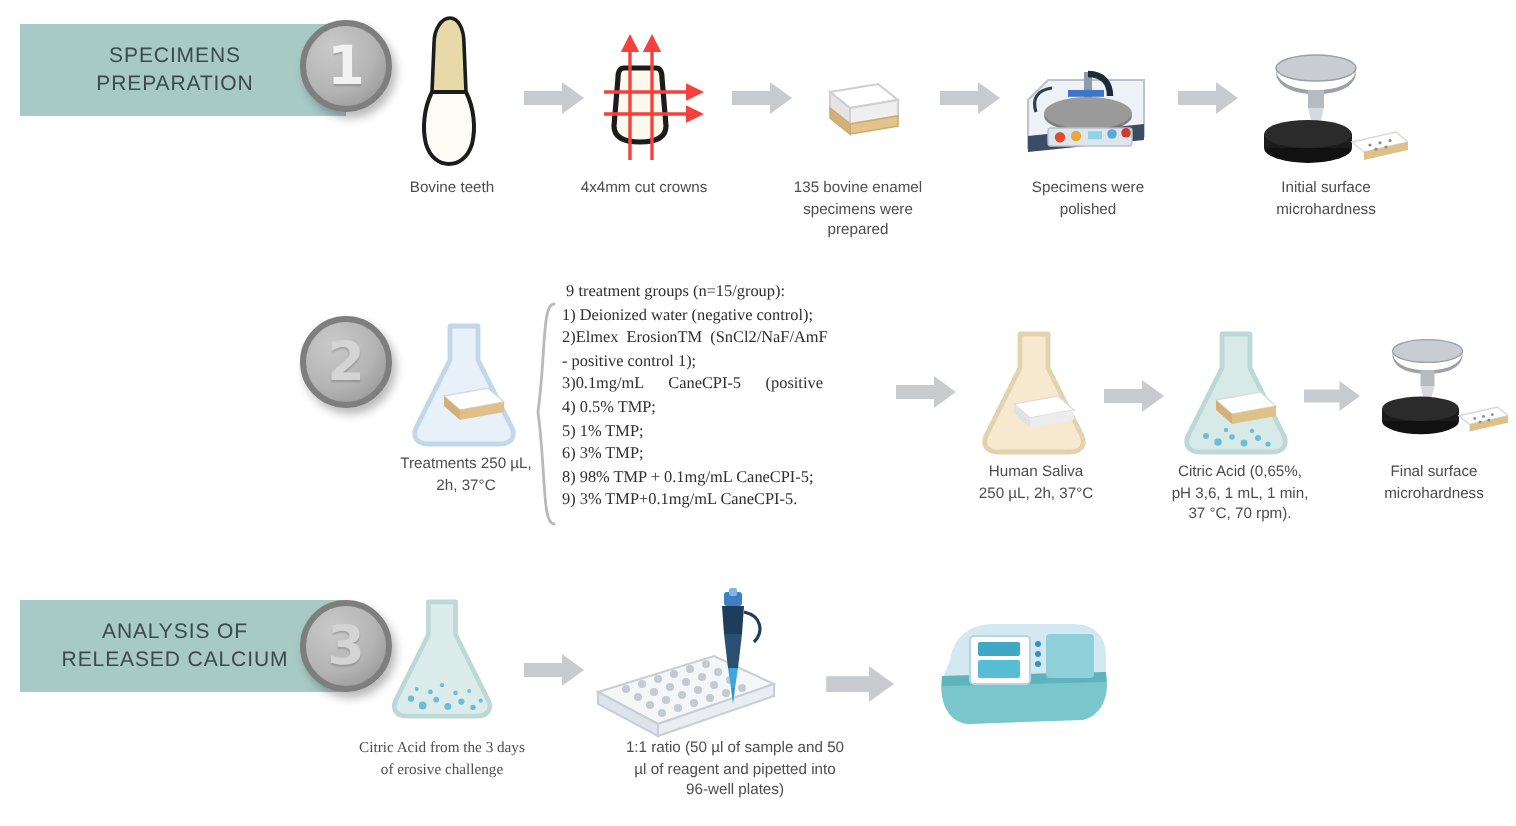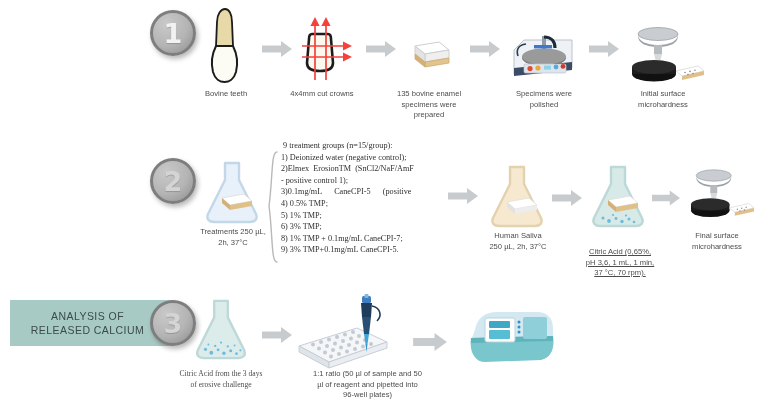--- a/index.html
+++ b/index.html
@@ -68,20 +68,24 @@
   .arrow { position: absolute; }
 
   
   .fig { position: absolute; }
 </style>
 </head>
 <body>
 
 <div class="canvas">
 
+  <div class="banner" style="left:10px; top:12px; width:163px; height:46px;">
+    <span class="banner-text">SPECIMENS
+PREPARATION</span>
+  </div>
   <div class="badge" style="left:150px; top:10px;">
     <span class="badge-num">1</span>
   </div>
 
   <div class="fig" style="left:203px; top:6px;">
     <svg width="44" height="80" viewBox="0 0 44 80">
       <path d="M22 3 C26 3 29 8 29 16 L30 40 L13 40 L14 16 C14 8 18 3 22 3 Z" fill="#e8d9a8" stroke="#1c1c1c" stroke-width="1.8" stroke-linejoin="round"></path>
       <path d="M13 40 L30 40 C34 48 35 58 33 66 C31 73 26 76 21.5 76 C17 76 12 73 10 66 C8 58 9 48 13 40 Z" fill="#fdfcf4" stroke="#1c1c1c" stroke-width="2" stroke-linejoin="round"></path>
     </svg>
   </div>
@@ -211,21 +215,21 @@
 
   <div class="tx-list" style="left:281px; top:140px;">
     <div> 9 treatment groups (n=15/group):</div>
     <div>1) Deionized water (negative control);</div>
     <div>2)Elmex  ErosionTM  (SnCl2/NaF/AmF</div>
     <div>- positive control 1);</div>
     <div>3)0.1mg/mL      CaneCPI-5      (positive</div>
     <div>4) 0.5% TMP;</div>
     <div>5) 1% TMP;</div>
     <div>6) 3% TMP;</div>
-    <div>8) 1% TMP + 0.1mg/mL CaneCPI-7;</div>
+    <div>8) 98% TMP + 0.1mg/mL CaneCPI-5;</div>
     <div>9) 3% TMP+0.1mg/mL CaneCPI-5.</div>
   </div>
 
   <div class="arrow" style="left:448px; top:188px;">
     <svg width="30" height="16" viewBox="0 0 30 16">
         <path d="M0 4.5 H19 V0 L30 8 L19 16 V11.5 H0 Z" fill="#c8cbce"></path>
       </svg>
   </div>
 
   <div class="fig" style="left:487px; top:164px;">
@@ -256,21 +260,21 @@
           <circle cx="21" cy="57" r="1.9"></circle>
           <circle cx="28" cy="54.5" r="1.4"></circle>
         <circle cx="34" cy="57.5" r="1.7"></circle>
           <circle cx="41" cy="55" r="1.5"></circle>
           <circle cx="46" cy="58" r="1.3"></circle>
         <circle cx="25" cy="51" r="1.1"></circle>
           <circle cx="38" cy="51.5" r="1.1"></circle>
       </g>
     </svg>
   </div>
-  <div class="caption" style="left:572px; top:247px; width:96px;text-decoration:underline;">Citric Acid (0,65%,
+  <div class="caption" style="left:572px; top:231px; width:96px;">Citric Acid (0,65%,
 pH 3,6, 1 mL, 1 min,
 37 °C, 70 rpm).</div>
 
   <div class="arrow" style="left:652px; top:190px;">
     <svg width="28" height="16" viewBox="0 0 30 16">
         <path d="M0 4.5 H19 V0 L30 8 L19 16 V11.5 H0 Z" fill="#c8cbce"></path>
       </svg>
   </div>
 
   <div class="fig" style="left:684px; top:163px;">

